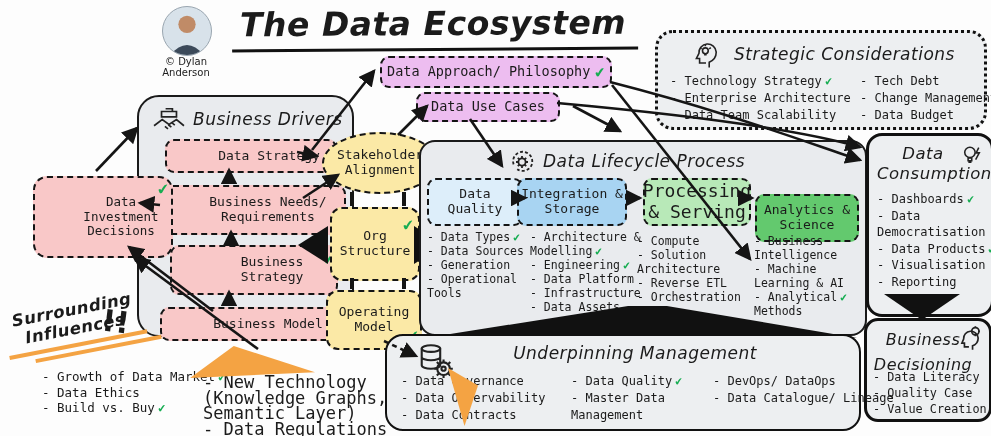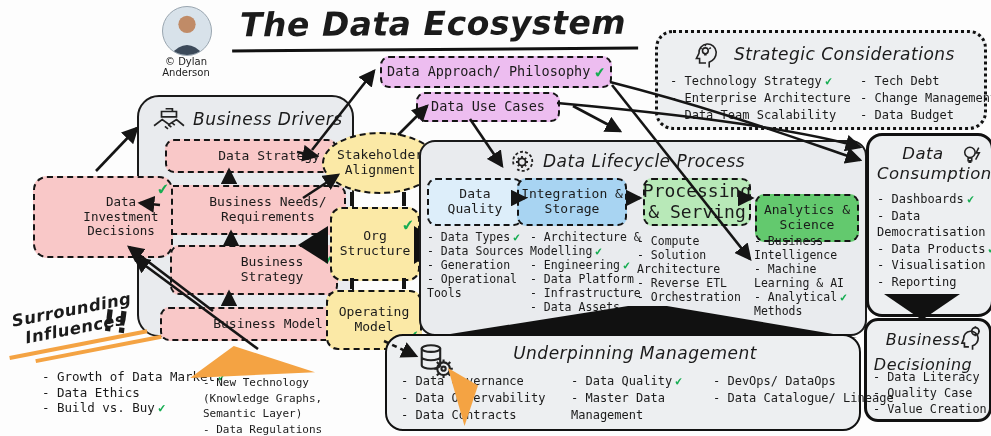--- a/index.html
+++ b/index.html
@@ -224,21 +224,21 @@
     <div class="script" style="font-size:16.5px;font-weight:600;line-height:19px;">Surrounding Influences</div>
     <div class="orange" style="position:static;width:140px;height:4px;margin:5px auto 0;"></div>
     <div class="orange" style="position:static;width:128px;height:4px;margin:4px auto 0 30px;"></div>
   </div>
   <div class="abs" style="left:102px;top:304px;font-size:30px;font-weight:bold;font-family:'DejaVu Sans',sans-serif;transform:rotate(7deg);">!!</div>
   <div class="abs list" style="left:42px;top:369px;font-size:12.5px;line-height:15.5px;">
       <div class="li"><span>- Growth of Data Market</span><span class="chk" style="margin-left: 3px;">✔</span></div>
       <div class="li"><span>- Data Ethics</span></div>
       <div class="li"><span>- Build vs. Buy</span><span class="chk" style="margin-left: 3px;">✔</span></div>
     </div>
-  <div class="abs list" style="left:203px;top:375px;font-size:11px;line-height:15.5px;">
+  <div class="abs list" style="left:203px;top:375px;font-size:17px;line-height:15.5px;">
       <div class="li"><span>- New Technology</span></div>
       <div class="li"><span>(Knowledge Graphs,</span></div>
       <div class="li"><span>Semantic Layer)</span></div>
       <div class="li"><span>- Data Regulations</span></div>
     </div>
   <div class="orange" style="left:190px;top:346px;width:125px;height:32px;clip-path:polygon(35% 0,0 100%,100% 82%);"></div>
   <div class="orange" style="left:448px;top:368px;width:30px;height:58px;clip-path:polygon(0 0,100% 30%,55% 100%);"></div>
 
   <svg class="abs" style="left:0;top:0;pointer-events:none;" width="991" height="436" viewBox="0 0 991 436">
     <defs>

